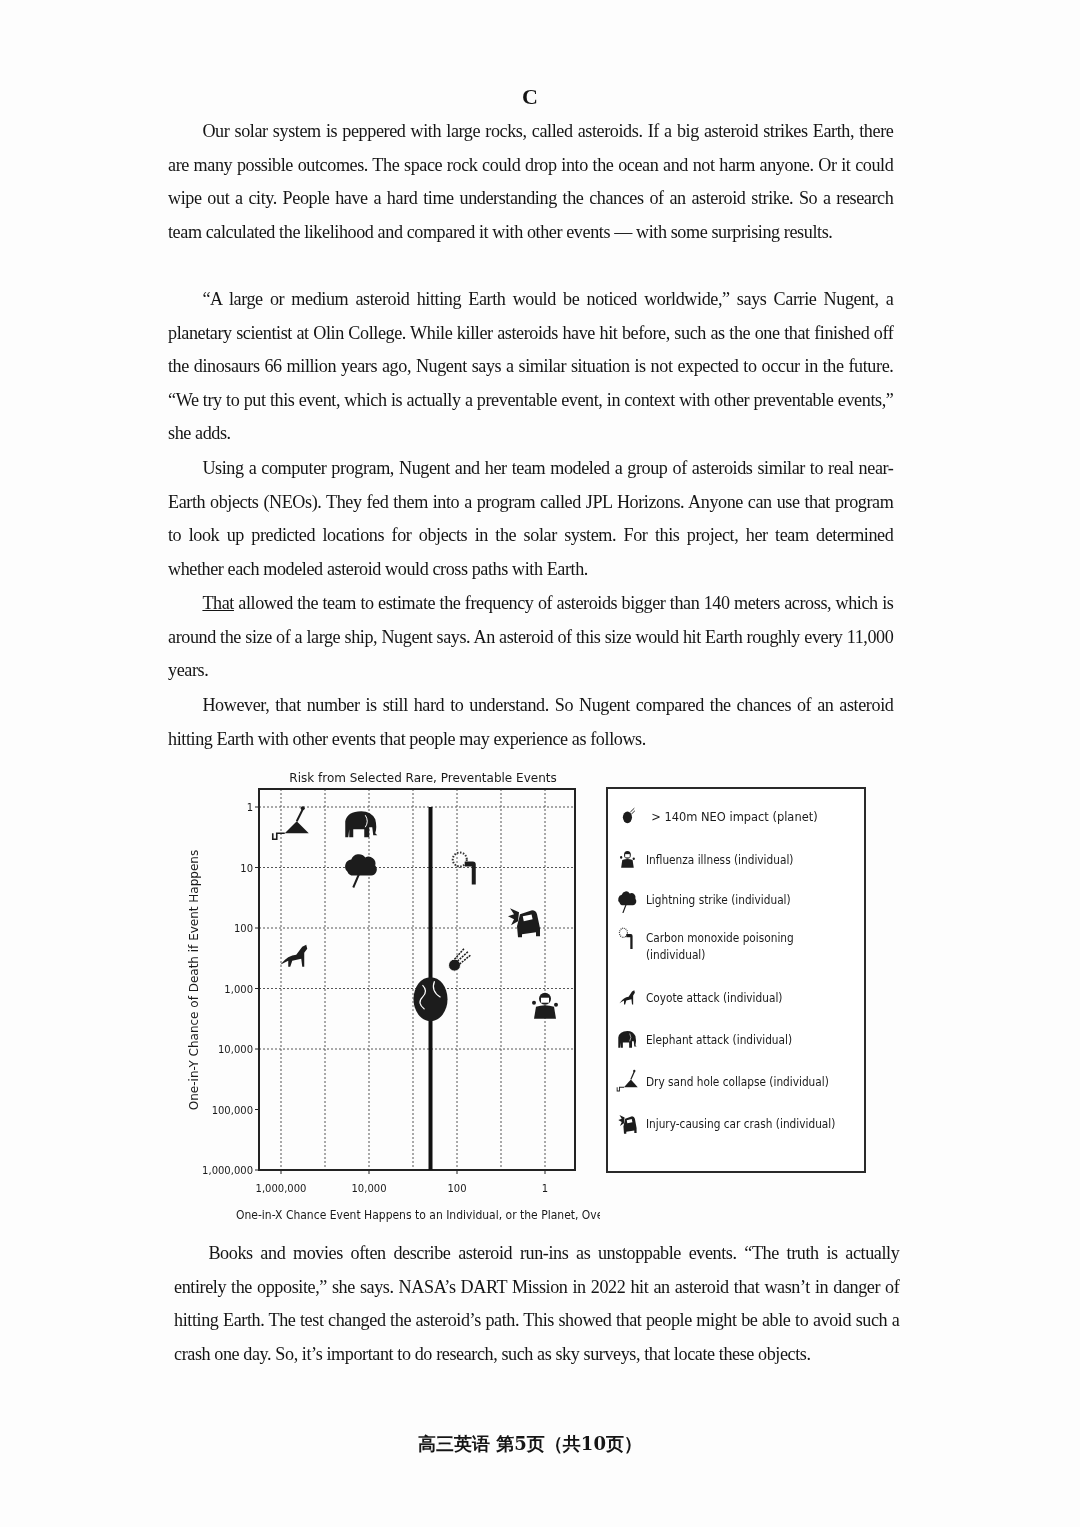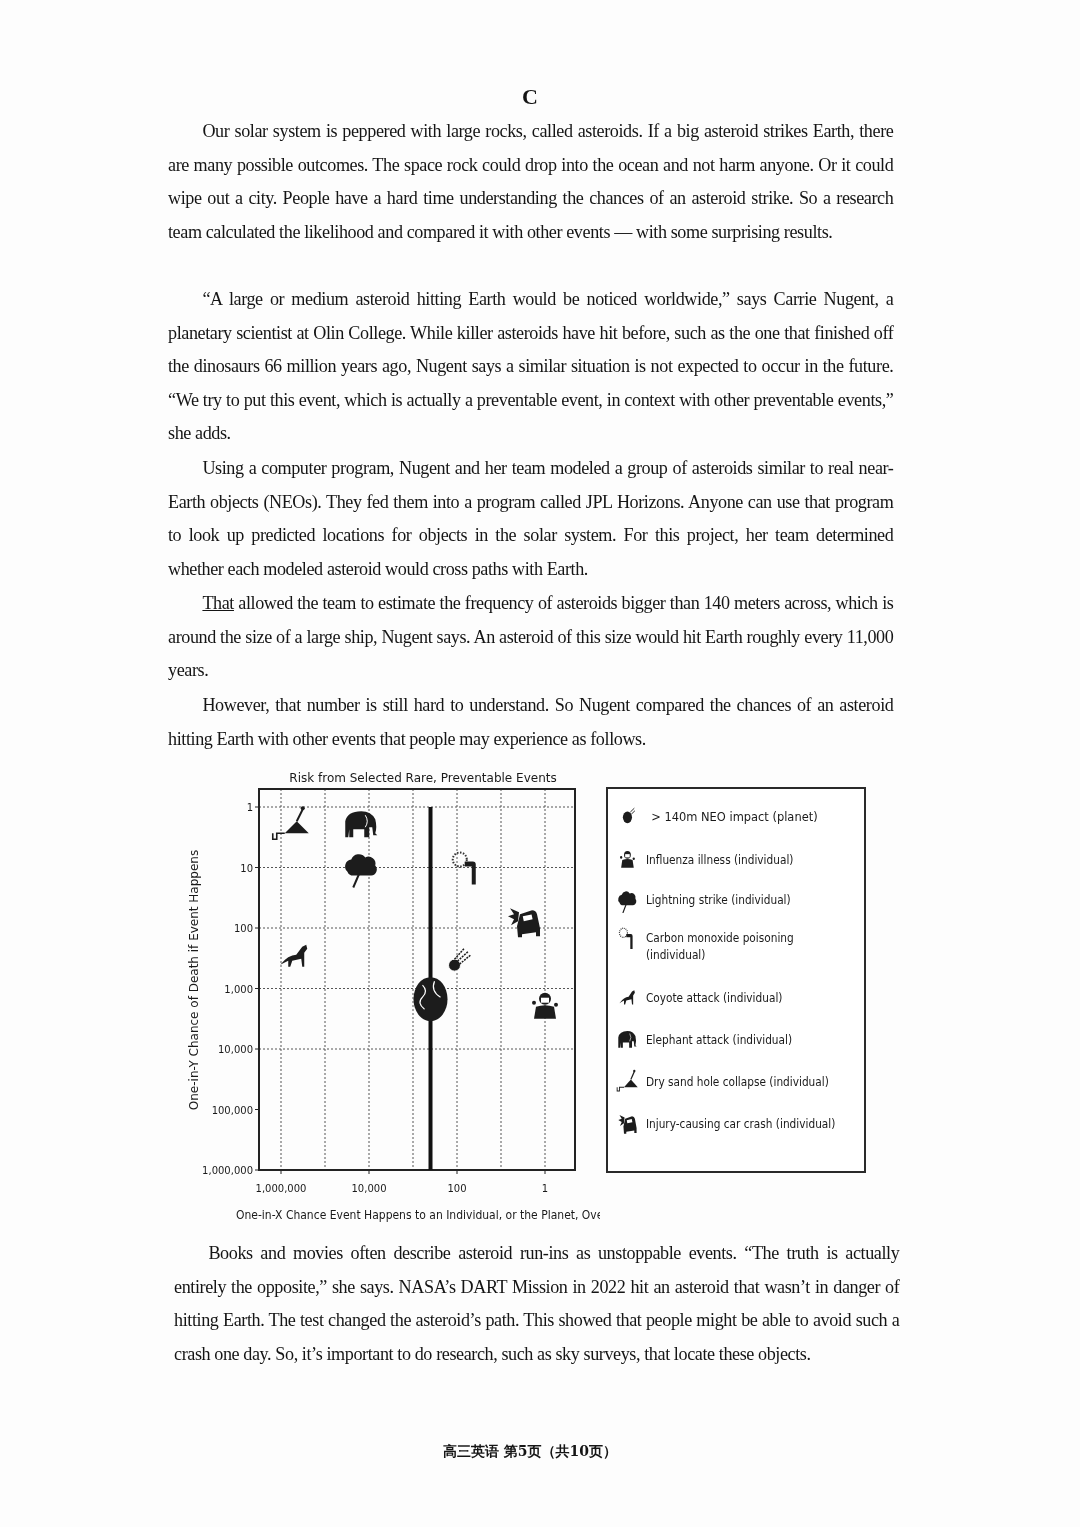--- a/index.html
+++ b/index.html
@@ -17,21 +17,21 @@
     }
     .para u { text-decoration: underline; }
     #p1 { top: 114px; }
     #p2 { top: 282px; }
     #p3 { top: 451px; }
     #p4 { top: 586px; }
     #p5 { top: 688px; }
     #p6 { top: 1236px; left: 174px; }
     .footer {
       position: absolute; left: 0; width: 1060px; top: 1432px; text-align: center;
-      font-family: "DejaVu Serif", serif; font-size: 14px; font-weight: bold; margin-top: 11px;
+      font-family: "DejaVu Serif", serif; font-size: 18px; font-weight: bold;
     }
     
     #chart-svg { position: absolute; left: 170px; top: 760px; }
     .chart-text { font-family: "DejaVu Sans", sans-serif; fill: #1a1a1a; }
     .legend-box {
       position: absolute; left: 606px; top: 787px; width: 260px; height: 386px;
       border: 2px solid #2a2a2a; box-sizing: border-box; background: #fff; text-decoration: underline;
     }
     .legend-item {
       position: absolute; left: 8px; display: flex; align-items: flex-start;

